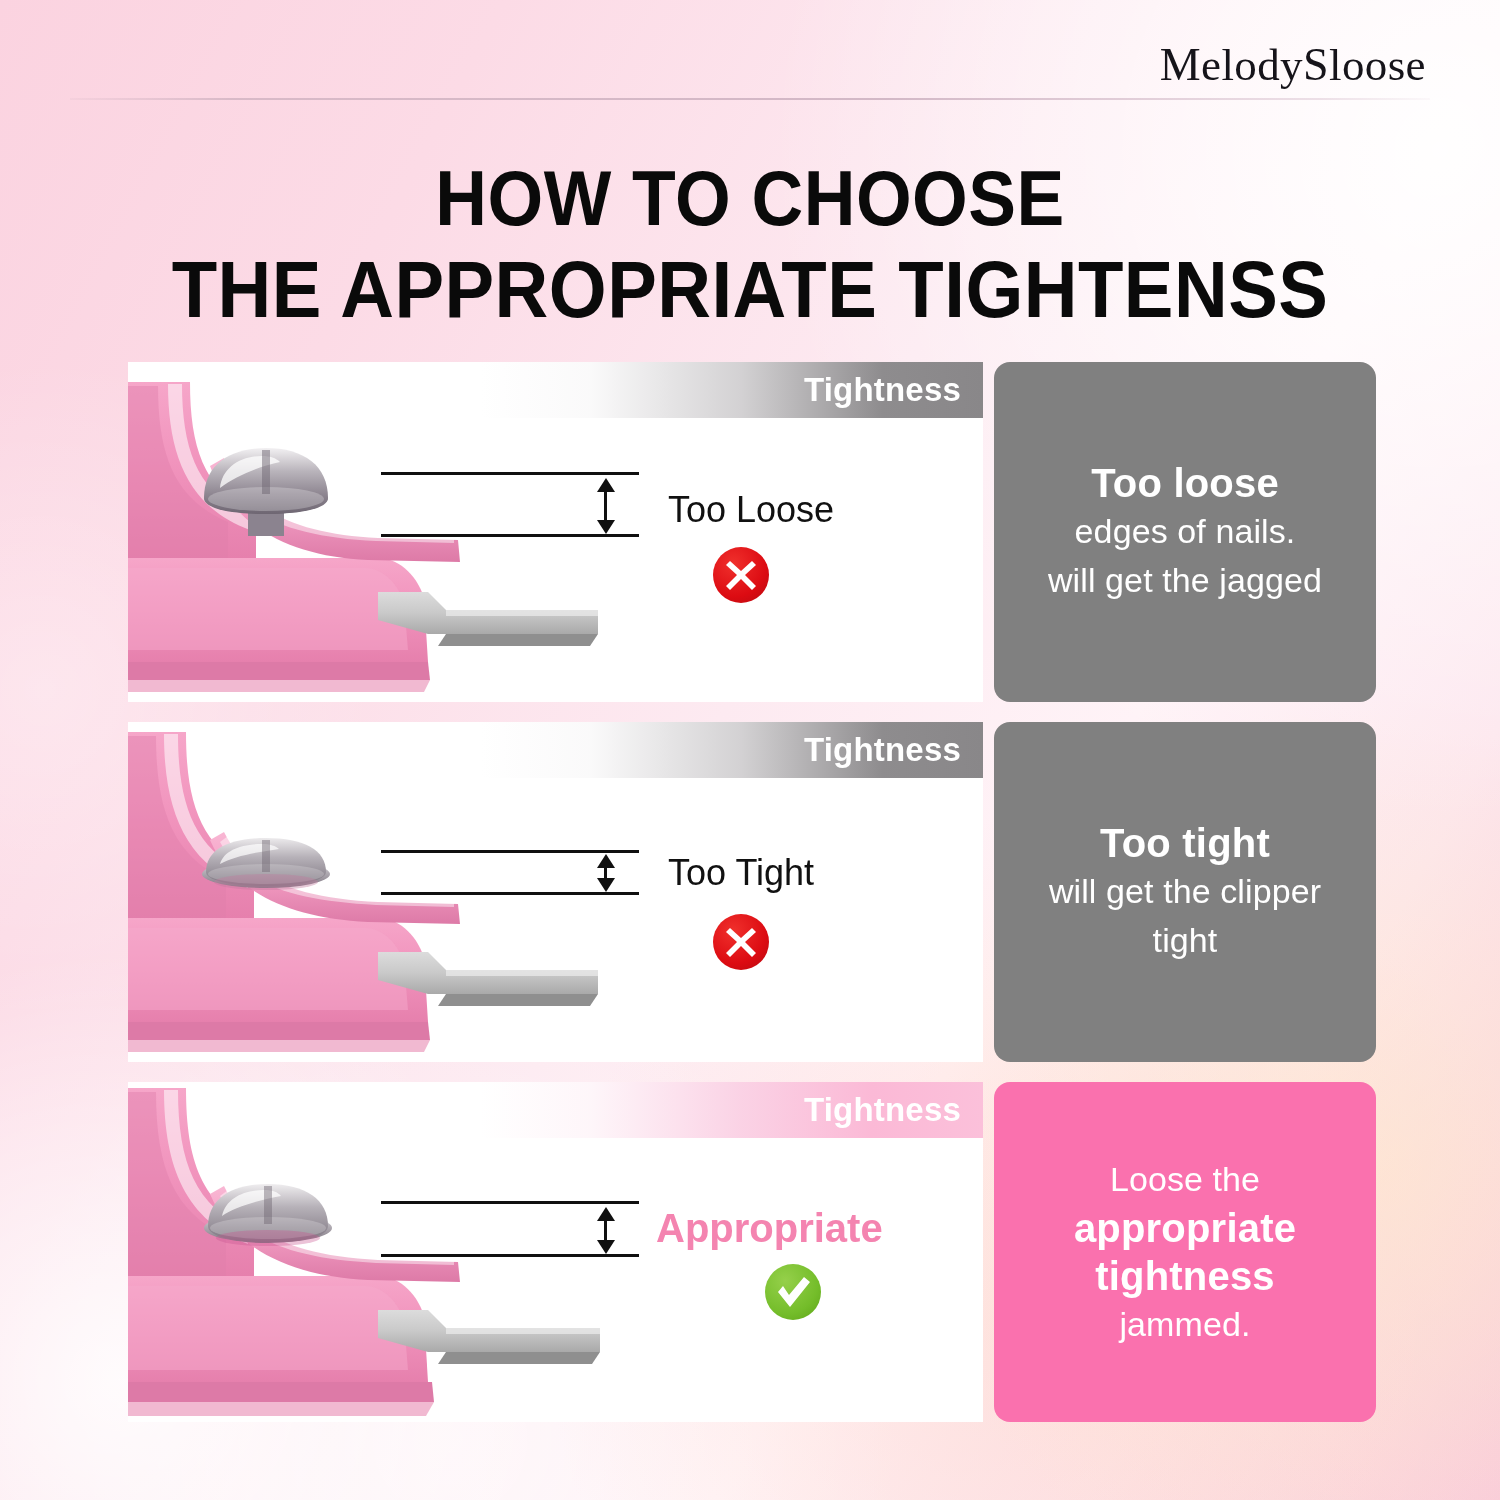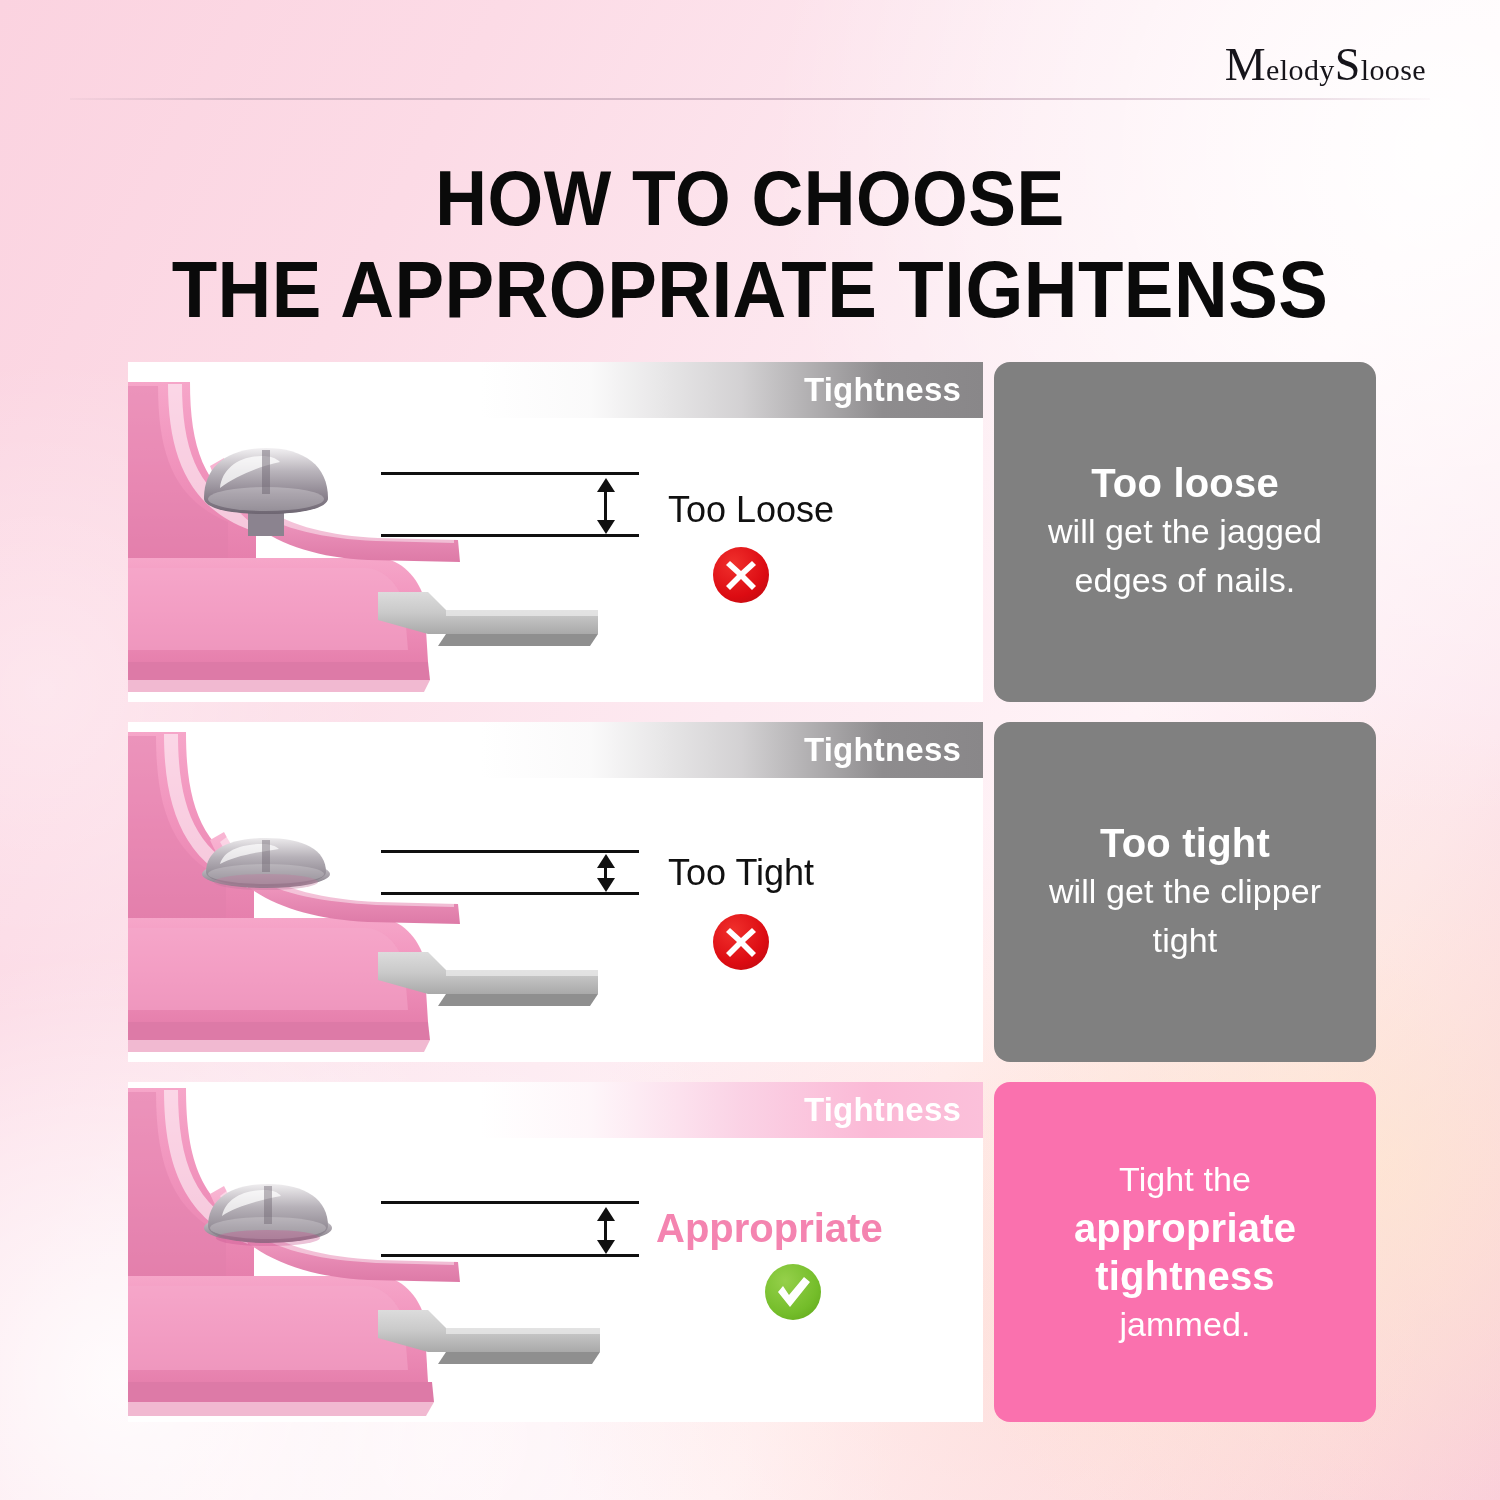--- a/index.html
+++ b/index.html
@@ -24,21 +24,21 @@
   }
 
   
   .logo {
     position:absolute; top:38px; right:74px;
     font-family:"Liberation Serif", serif;
     font-size:37px; letter-spacing:.4px;
     color:#16141a; white-space:nowrap;
   }
   .logo .cap { font-size:46px; }
-  .logo .sm  { font-size:30px; }
+  .logo .sm  { font-size:45px; }
 
   .divider {
     position:absolute; left:70px; top:98px; width:1360px; height:2px;
     background:linear-gradient(90deg, rgba(210,180,195,.15) 0%, rgba(205,175,190,.75) 12%,
                rgba(200,172,188,.8) 60%, rgba(215,190,205,.45) 92%, rgba(220,200,212,.1) 100%);
   }
 
   
   .title {
     position:absolute; left:0; top:152px; width:1500px;
@@ -215,22 +215,22 @@
         </svg>
       </div>
 
       <div class="banner gray">
         <span class="banner-text">Tightness</span>
       </div>
     </div>
 
     <div class="card gray">
       <div class="big">Too loose</div>
+      <div class="norm">edges of nails.</div>
       <div class="norm">will get the jagged</div>
-      <div class="norm">edges of nails.</div>
     </div>
   </div>
 
   <div class="row r2">
 
     <div class="panel">
 
       <svg class="clipper" viewBox="0 0 620 340">
         <defs>
           <linearGradient id="pbody2" x1="0" y1="0" x2="0" y2="1">
@@ -374,20 +374,20 @@
           <path d="M13,28 L18,22 L24,31 L39,13 L45,18 L25,43 Z" fill="#ffffff"></path>
         </svg>
       </div>
 
       <div class="banner pink">
         <span class="banner-text">Tightness</span>
       </div>
     </div>
 
     <div class="card pink">
-      <div class="norm">Tight the</div>
+      <div class="norm">Loose the</div>
       <div class="big">appropriate</div>
       <div class="big">tightness</div>
       <div class="norm">jammed.</div>
     </div>
   </div>
 
 </div>
 
 </body></html>

